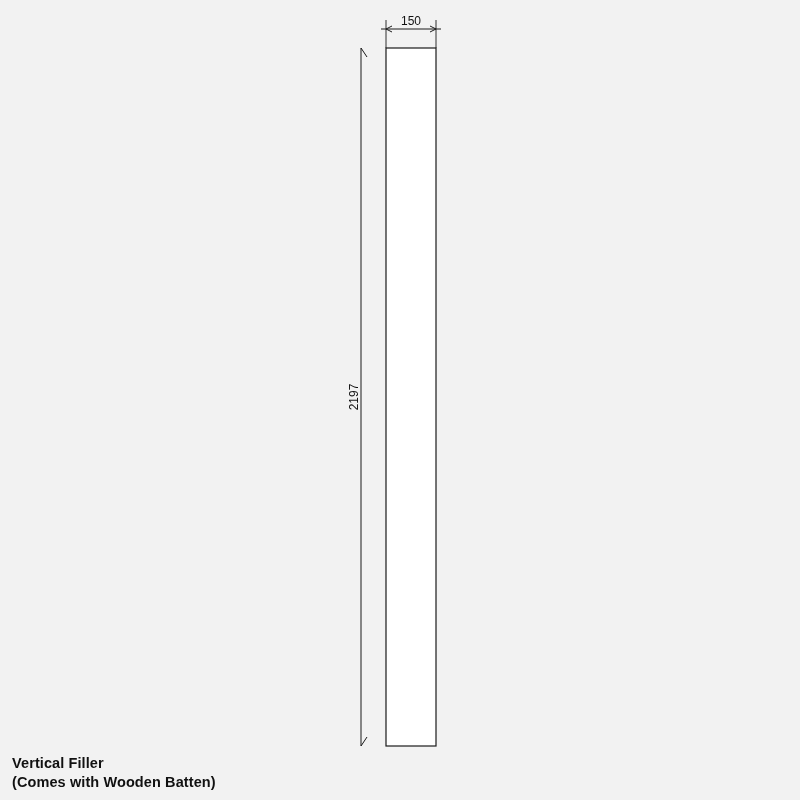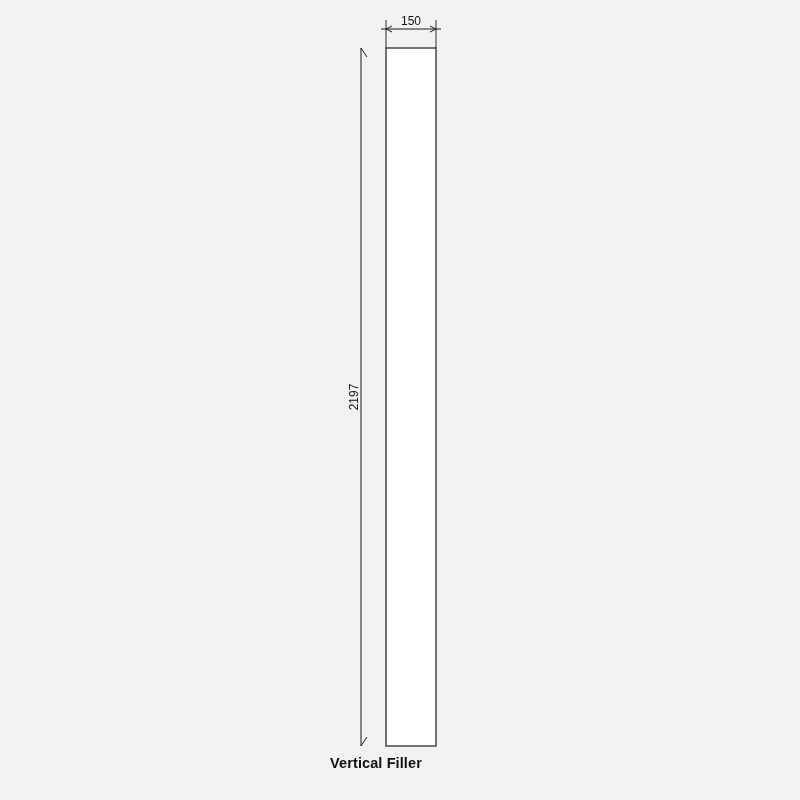--- a/index.html
+++ b/index.html
@@ -49,21 +49,21 @@
   }
   .dim-text-v {
     font-family: "Liberation Sans", sans-serif;
     font-size: 12px;
     fill: #111111;
   }
   .caption {
     position: absolute;
     left: 0;
     width: 728px;
-    text-align: center;
+    text-align: left;
     color: #111111;
     font-family: "Liberation Sans", sans-serif;
     font-weight: bold;
     font-size: 14.5px;
     line-height: 19px;
     letter-spacing: 0.1px;
   }
   #caption-title { top: 754px; }
   #caption-sub { top: 773px; }
 </style>
@@ -91,14 +91,15 @@
       <line class="dim-line" x1="349" y1="48" x2="355" y2="57"></line>
       <line class="dim-line" x1="349" y1="746" x2="355" y2="737"></line>
       <text class="dim-text-v" x="346" y="397" text-anchor="middle" transform="rotate(-90 346 397)">2197</text>
     </g>
 
     <rect class="panel-rect" x="374" y="48" width="50" height="698"></rect>
 
   </svg>
 
   <div class="caption" id="caption-title">Vertical Filler</div>
+  <div class="caption" id="caption-sub">(Comes with Wooden Batten)</div>
 
 </div>
 
 </body></html>

